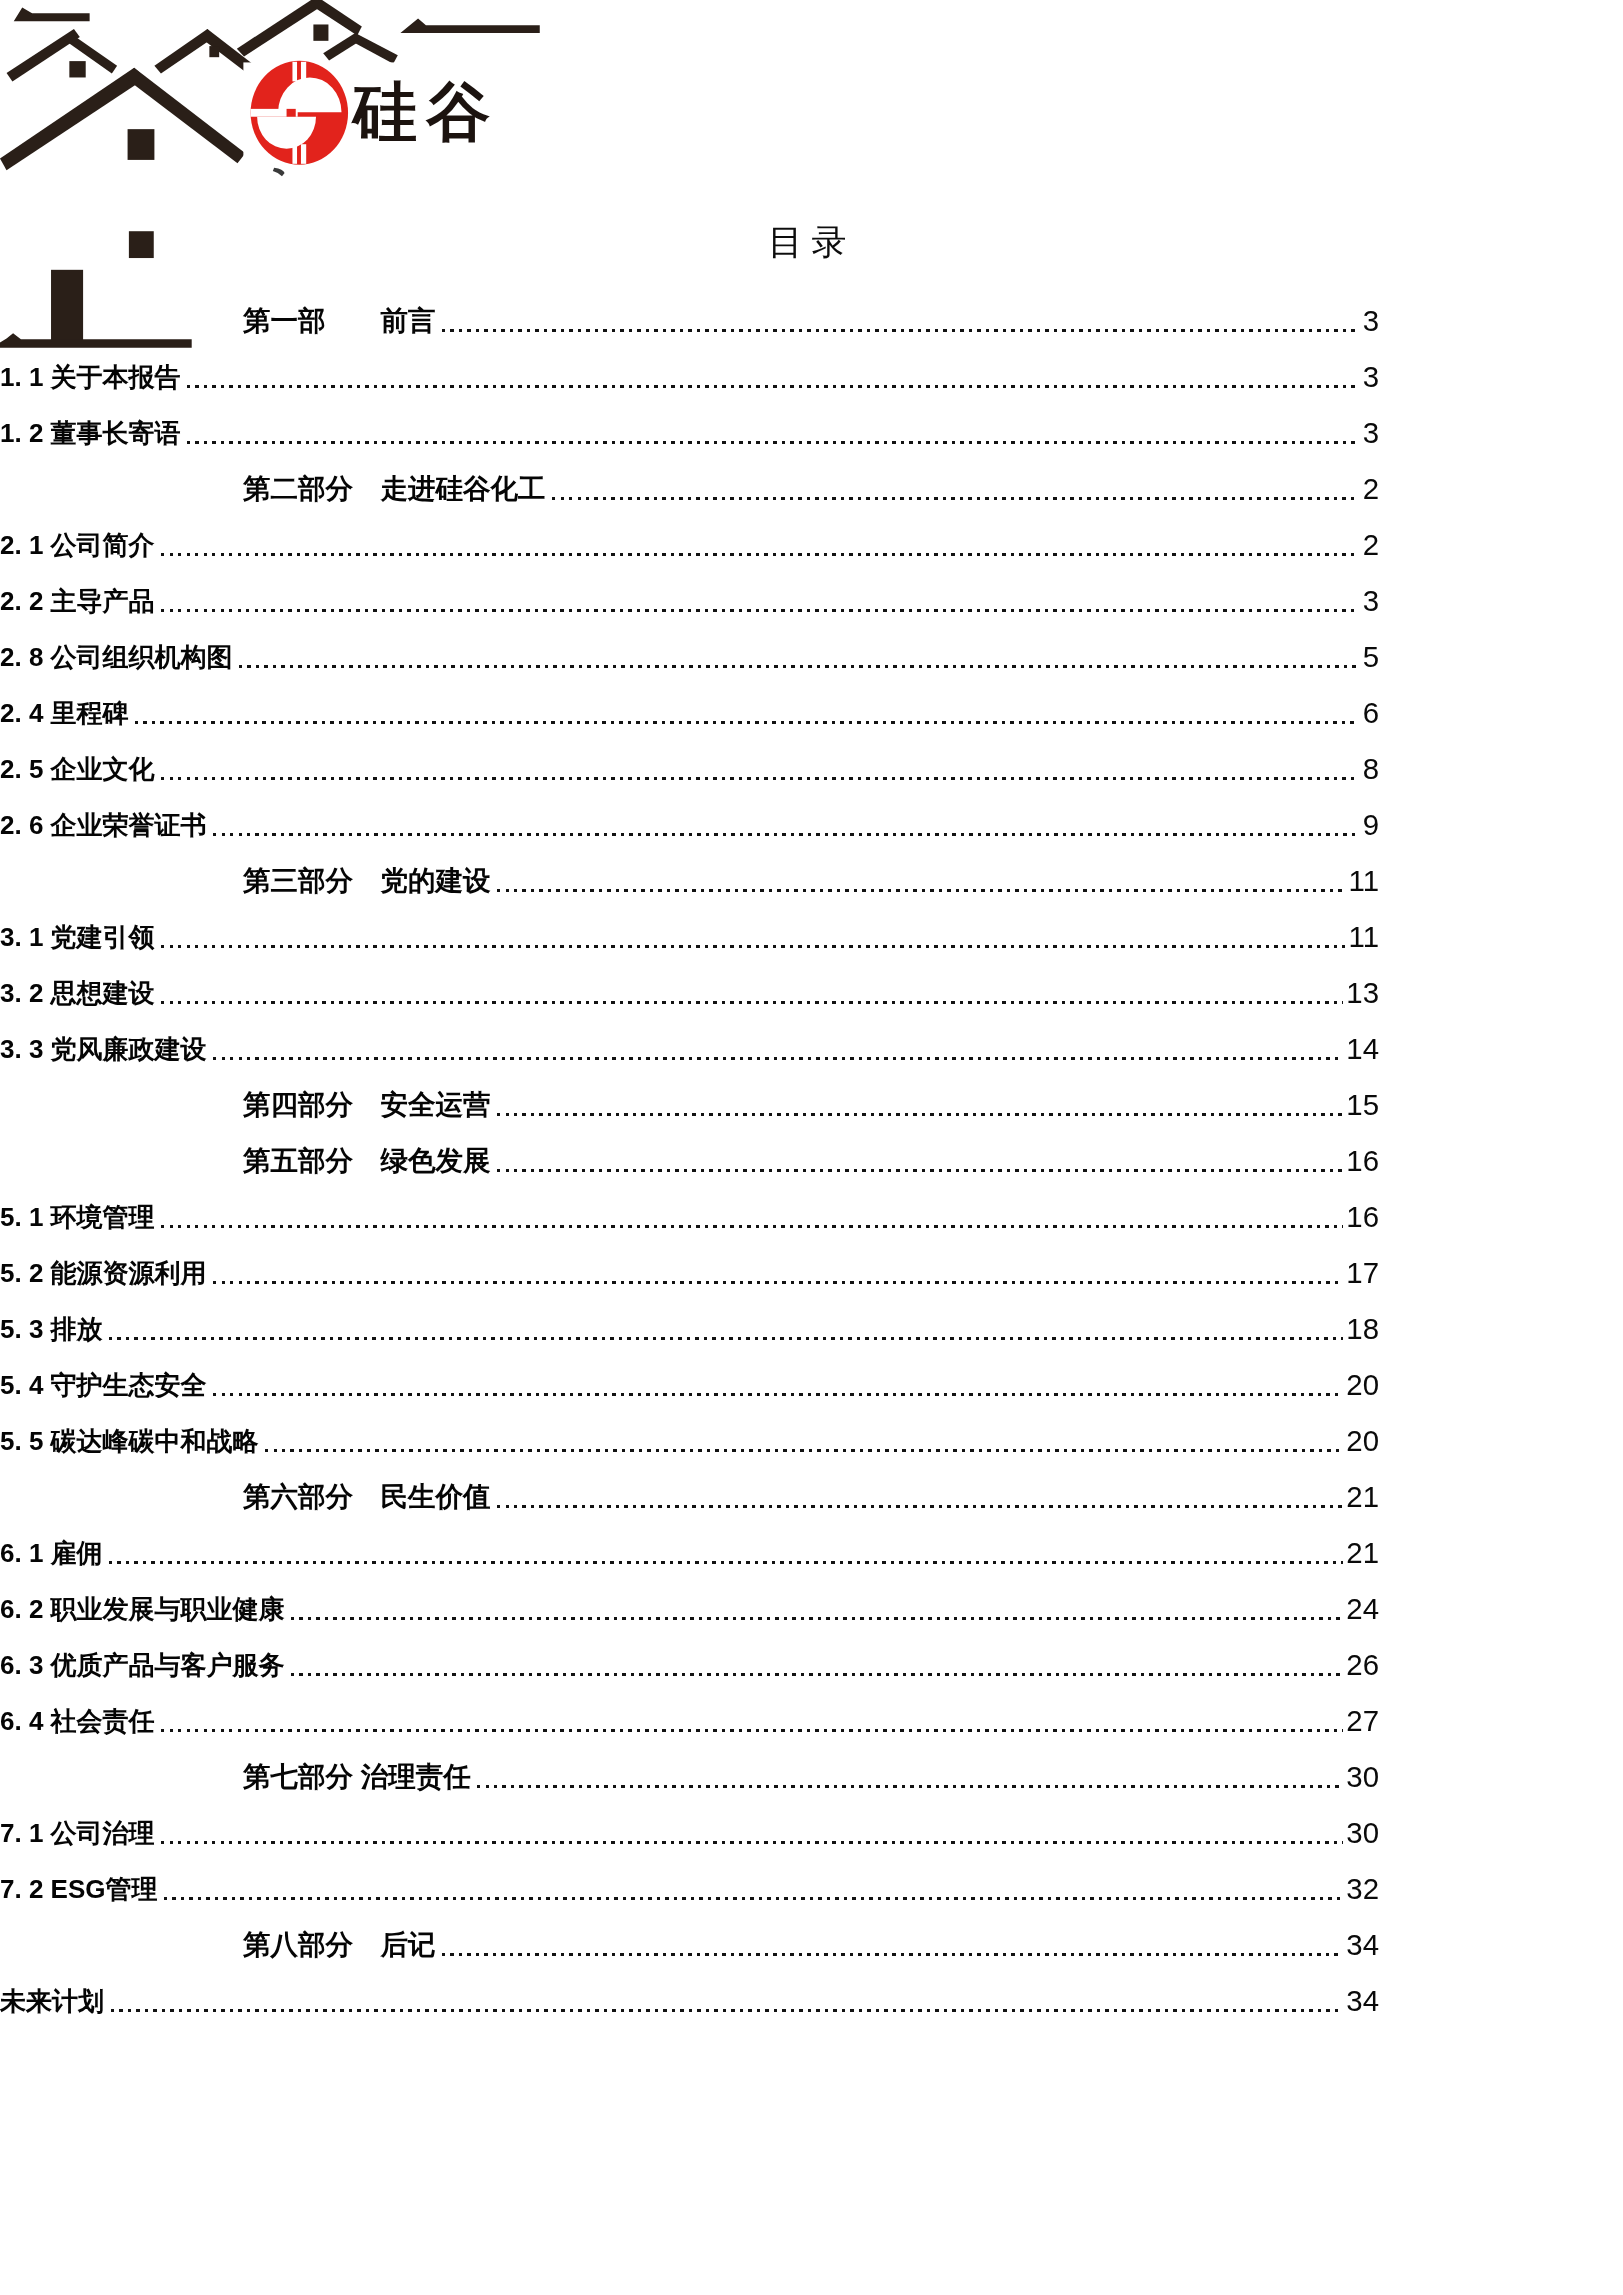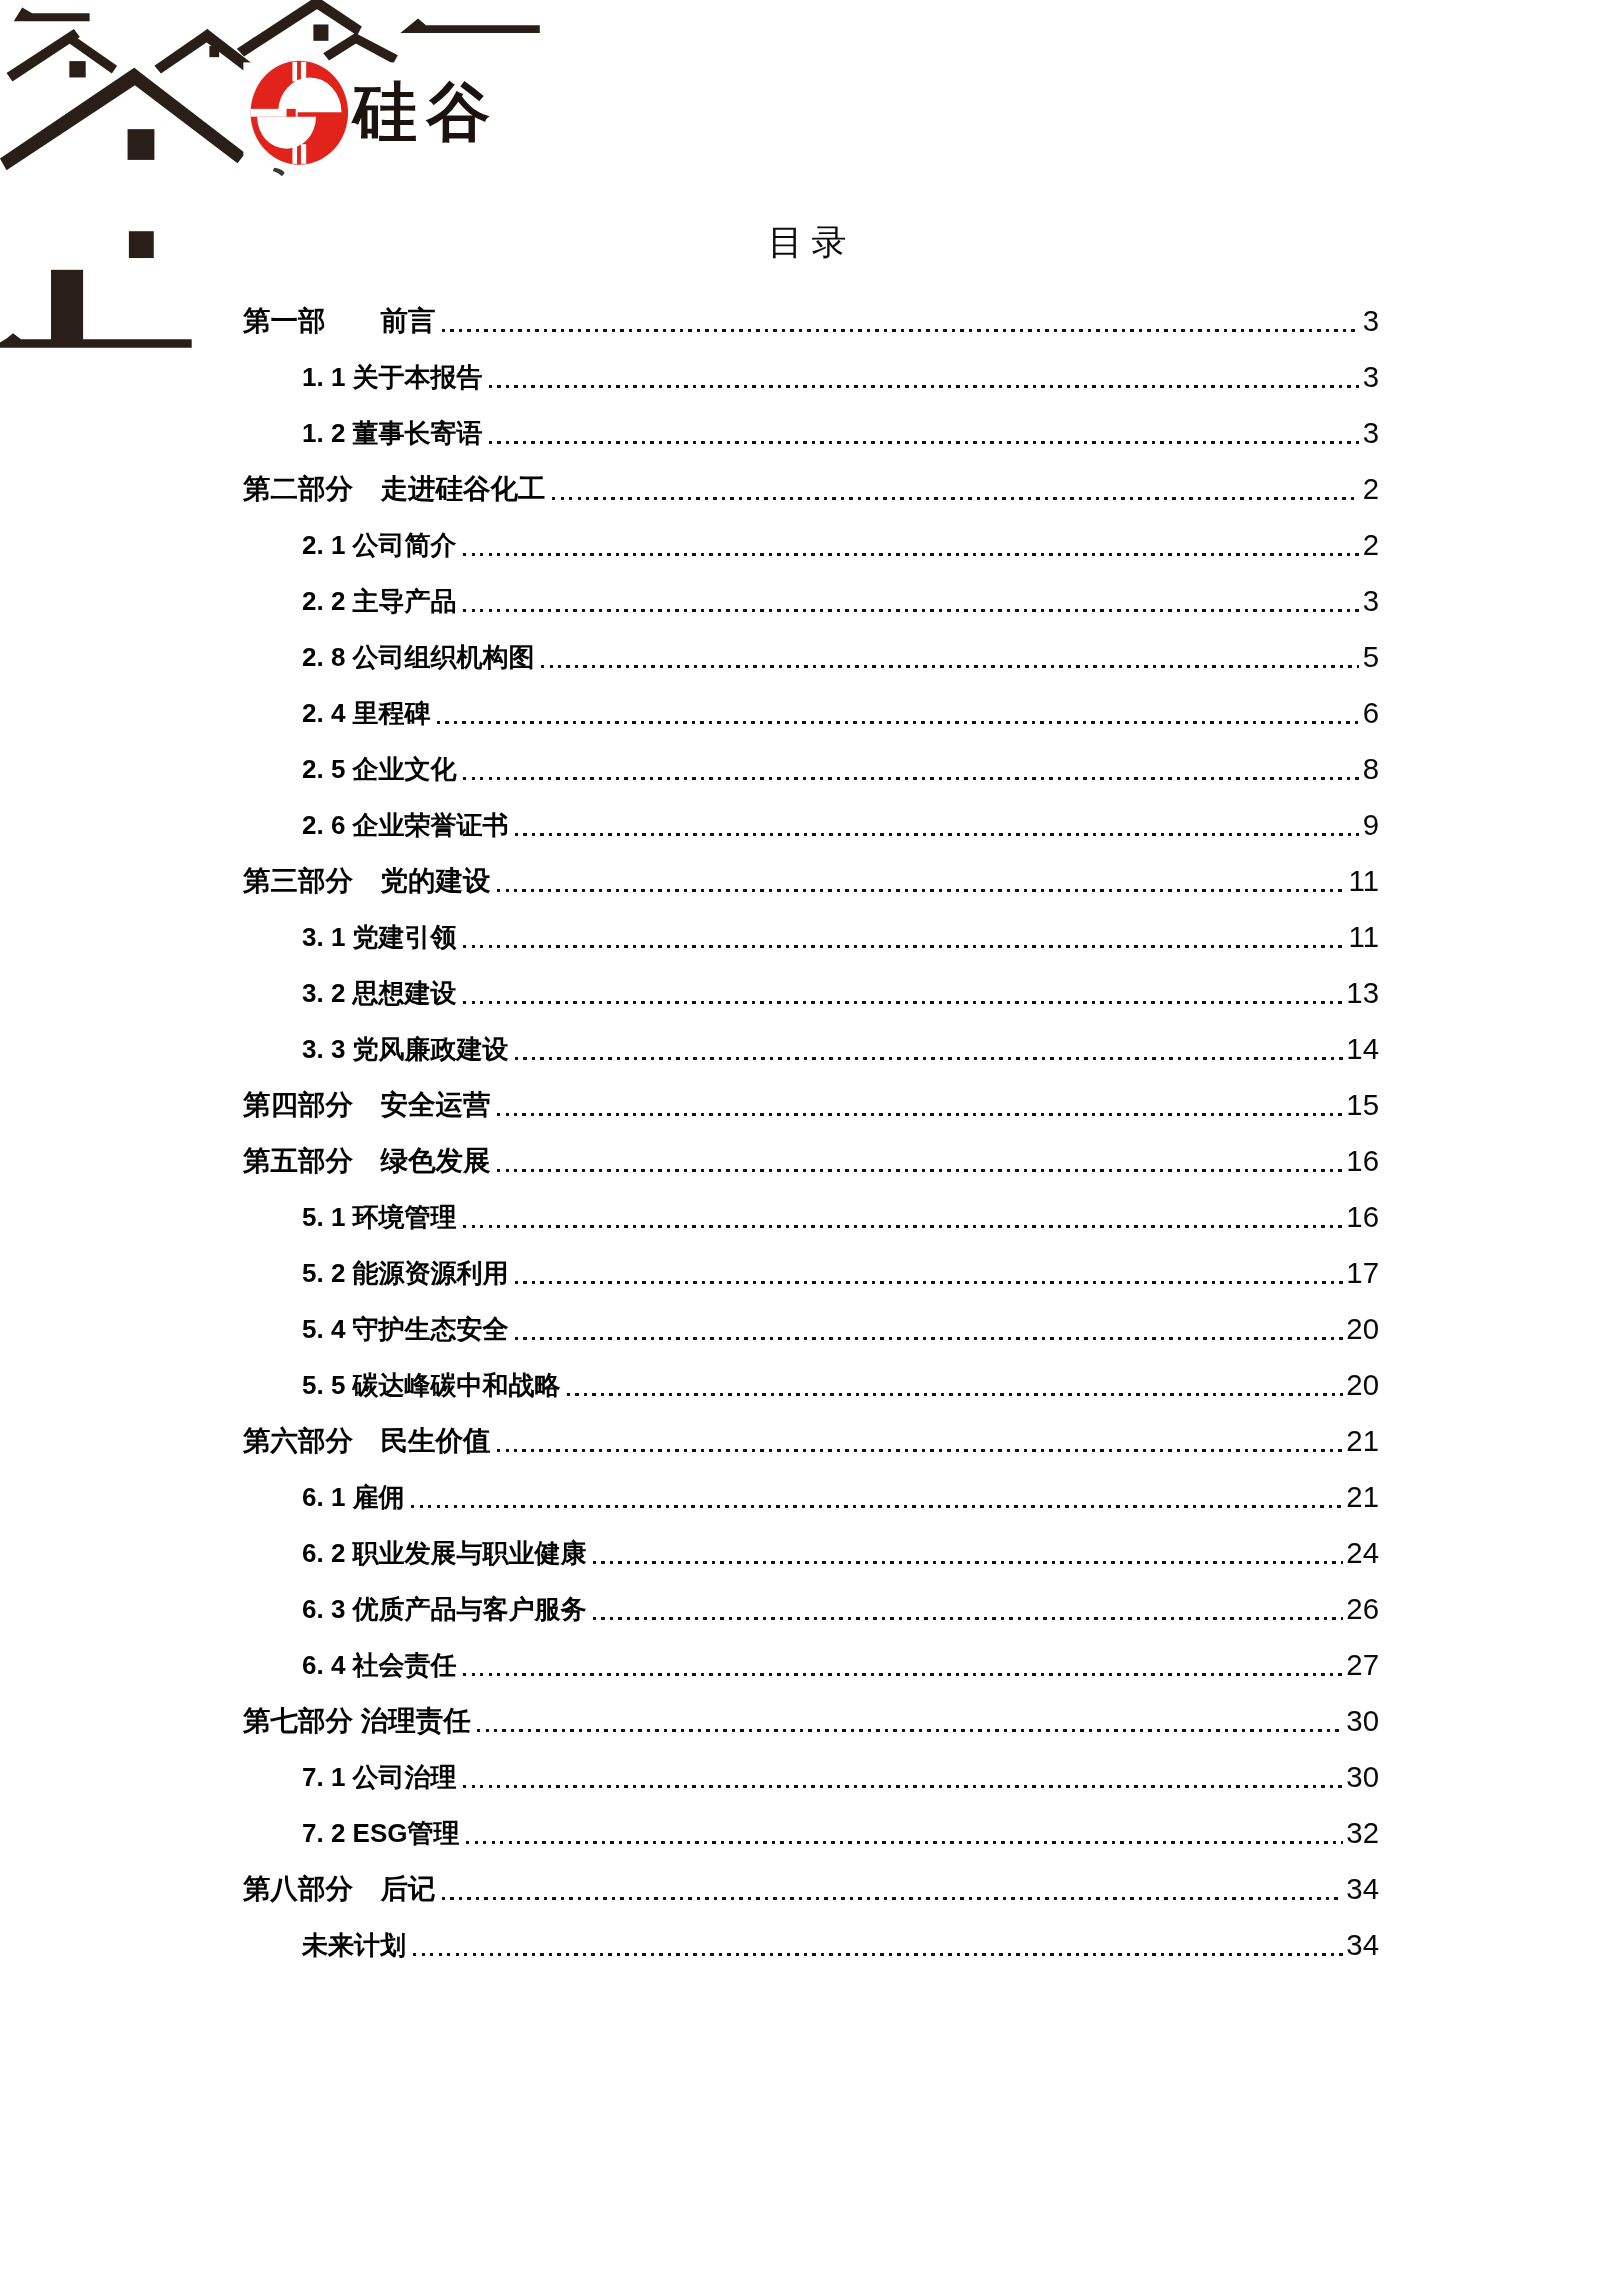--- a/index.html
+++ b/index.html
@@ -26,21 +26,21 @@
     font-size:35px;color:#0d0d0d;letter-spacing:8.5px;line-height:34px;
   }
 
   
   .toc{
     position:absolute;top:293px;left:0;right:0;
     padding-right:244px;
   }
   .toc-row{display:flex;height:56px;}
   .toc-row.level-1{padding-left:243px;align-items:flex-end;}
-  .toc-row.level-2{padding-left:302px;}
+  .toc-row.level-2{}
   .toc-text{
     line-height:56px;font-weight:700;color:#050505;white-space:pre;
     font-family:"Liberation Sans","DejaVu Sans",sans-serif;
   }
   .level-1 .toc-text{font-size:27.5px;}
   .level-2 .toc-text{font-size:26px;}
   .leader{flex:1 1 auto;position:relative;margin-left:6.5px;margin-right:3.3px;min-width:26px;}
   .leader::after{
     content:"";position:absolute;left:0;right:0;bottom:17px;height:3.3px;
     background:repeating-linear-gradient(90deg,#121212 0 3.3px,transparent 3.3px 8.5px);
@@ -193,20 +193,25 @@
       <span class="toc-text">5. 1 环境管理</span>
       <span class="leader"></span>
       <span class="toc-page">16</span>
     </div>
       <div class="toc-row level-2">
       <span class="toc-text">5. 2 能源资源利用</span>
       <span class="leader"></span>
       <span class="toc-page">17</span>
     </div>
       <div class="toc-row level-2">
+      <span class="toc-text">5. 3 排放</span>
+      <span class="leader"></span>
+      <span class="toc-page">18</span>
+    </div>
+      <div class="toc-row level-2">
       <span class="toc-text">5. 4 守护生态安全</span>
       <span class="leader"></span>
       <span class="toc-page">20</span>
     </div>
       <div class="toc-row level-2">
       <span class="toc-text">5. 5 碳达峰碳中和战略</span>
       <span class="leader"></span>
       <span class="toc-page">20</span>
     </div>
       <div class="toc-row level-1">

